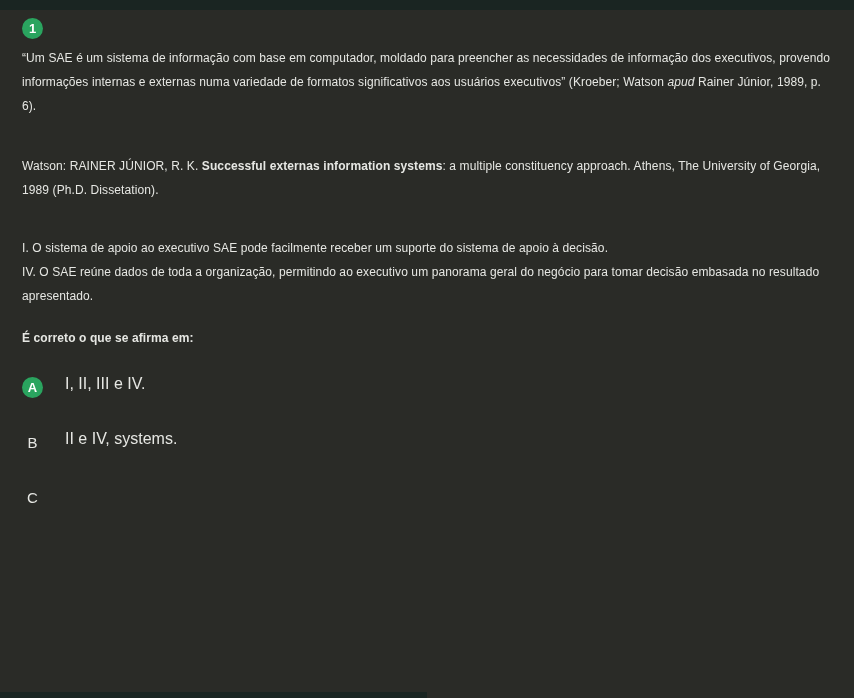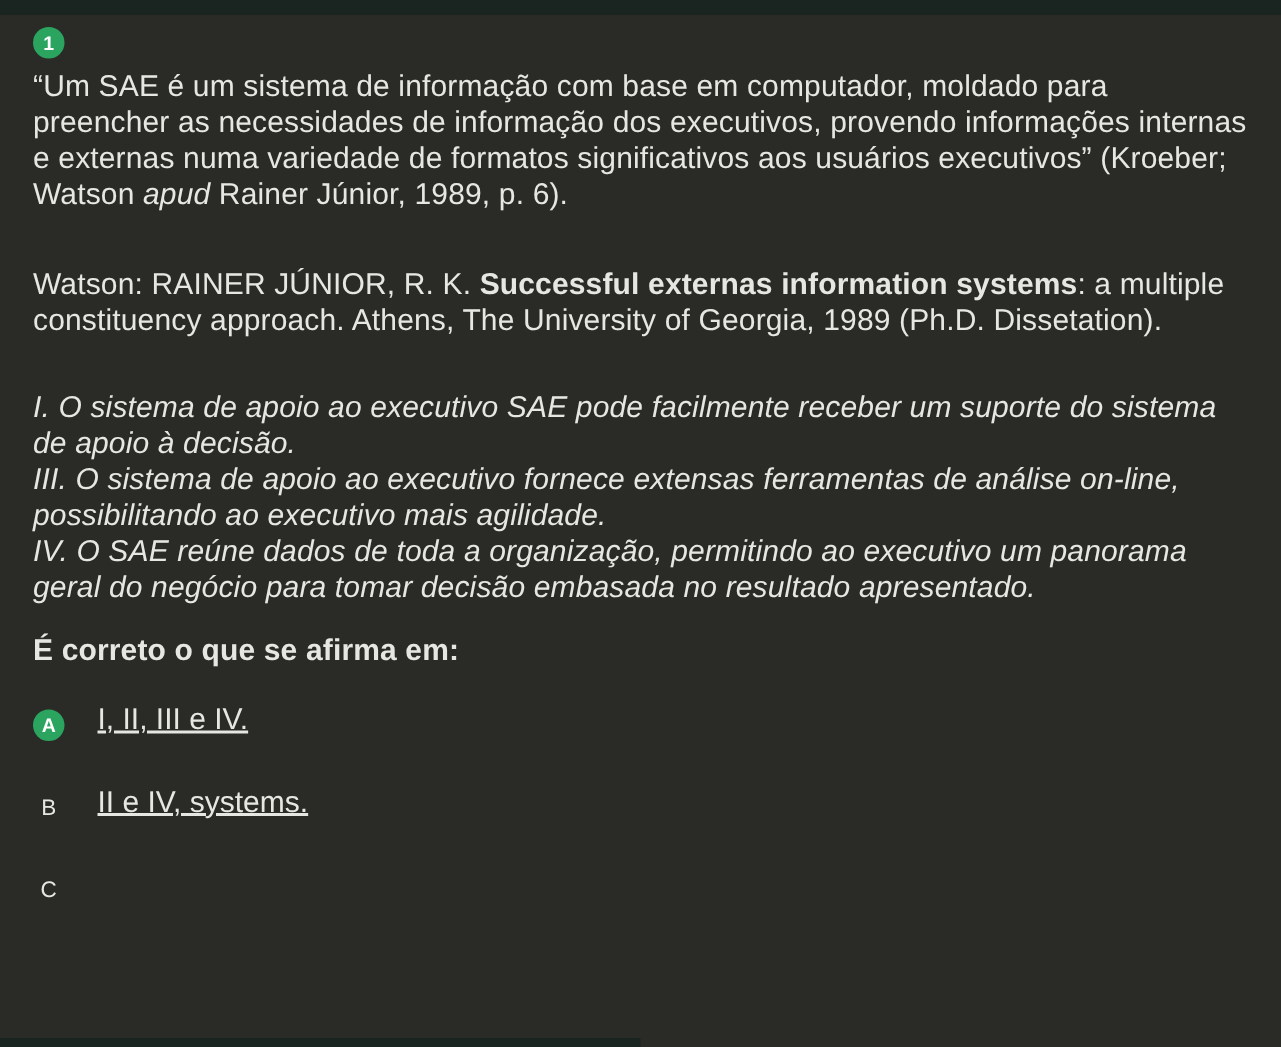--- a/index.html
+++ b/index.html
@@ -46,29 +46,29 @@
     border-radius: 50%;
     background: var(--accent, #2aa45f);
     color: #ffffff;
     font-size: 13px;
     font-weight: bold;
     display: flex;
     align-items: center;
     justify-content: center;
   }
   .para {
-    font-size: 20px;
+    font-size: 12px;
     line-height: 24px;
     letter-spacing: 0.1px;
     max-width: 812px;
   }
   .quote   { margin-top: 7px; }
   .source  { margin-top: 36px; }
   .prompt  { margin-top: 42px; }
-  .statements { margin-top: 34px; font-style: italic; }
+  .statements { margin-top: 34px; }
   .statement { display: block; }
   .closing { margin-top: 18px; font-weight: bold; }
   .apud-italic { font-style: italic; }
   .source-title { font-weight: bold; }
   .options { margin-top: 22px; }
   .option {
     display: flex;
     align-items: flex-start;
     margin-bottom: 29px;
     cursor: pointer;
@@ -86,42 +86,40 @@
     color: var(--text, #e6e7e3);
     border-radius: 50%;
   }
   .option.selected .option-marker {
     background: var(--accent, #2aa45f);
     color: #ffffff;
     font-size: 13px;
     font-weight: bold;
   }
   .option-text {
-    font-size: 20px;
+    font-size: 16px;
     line-height: 24px;
-    text-decoration: underline;
   }
 </style>
 </head>
 <body>
 
 <div class="top-bar"></div>
 
 <div class="content">
 
   <div class="question-badge">1</div>
 
   <p class="para quote"><span>“Um SAE é um sistema de informação com base em computador, moldado para preencher as necessidades de informação dos executivos, provendo informações internas e externas numa variedade de formatos significativos aos usuários executivos” (Kroeber; Watson </span><span class="apud-italic">apud</span><span> Rainer Júnior, 1989, p. 6).</span></p>
 
   <p class="para source"><span>Watson: RAINER JÚNIOR, R. K. </span><span class="source-title">Successful externas information systems</span><span>: a multiple constituency approach. Athens, The University of Georgia, 1989 (Ph.D. Dissetation).</span></p>
 
 
   <div class="para statements">
     <span class="statement">I. O sistema de apoio ao executivo SAE pode facilmente receber um suporte do sistema de apoio à decisão.</span>
-    <span class="statement">III. O sistema de apoio ao executivo fornece extensas ferramentas de análise on-line, possibilitando ao executivo mais agilidade.</span>
     <span class="statement">IV. O SAE reúne dados de toda a organização, permitindo ao executivo um panorama geral do negócio para tomar decisão embasada no resultado apresentado.</span>
   </div>
 
   <p class="para closing">É correto o que se afirma em:</p>
 
   <div class="options">
 
     <div class="option selected">
       <span class="option-marker">A</span>
       <span class="option-text">I, II, III e IV.</span>

